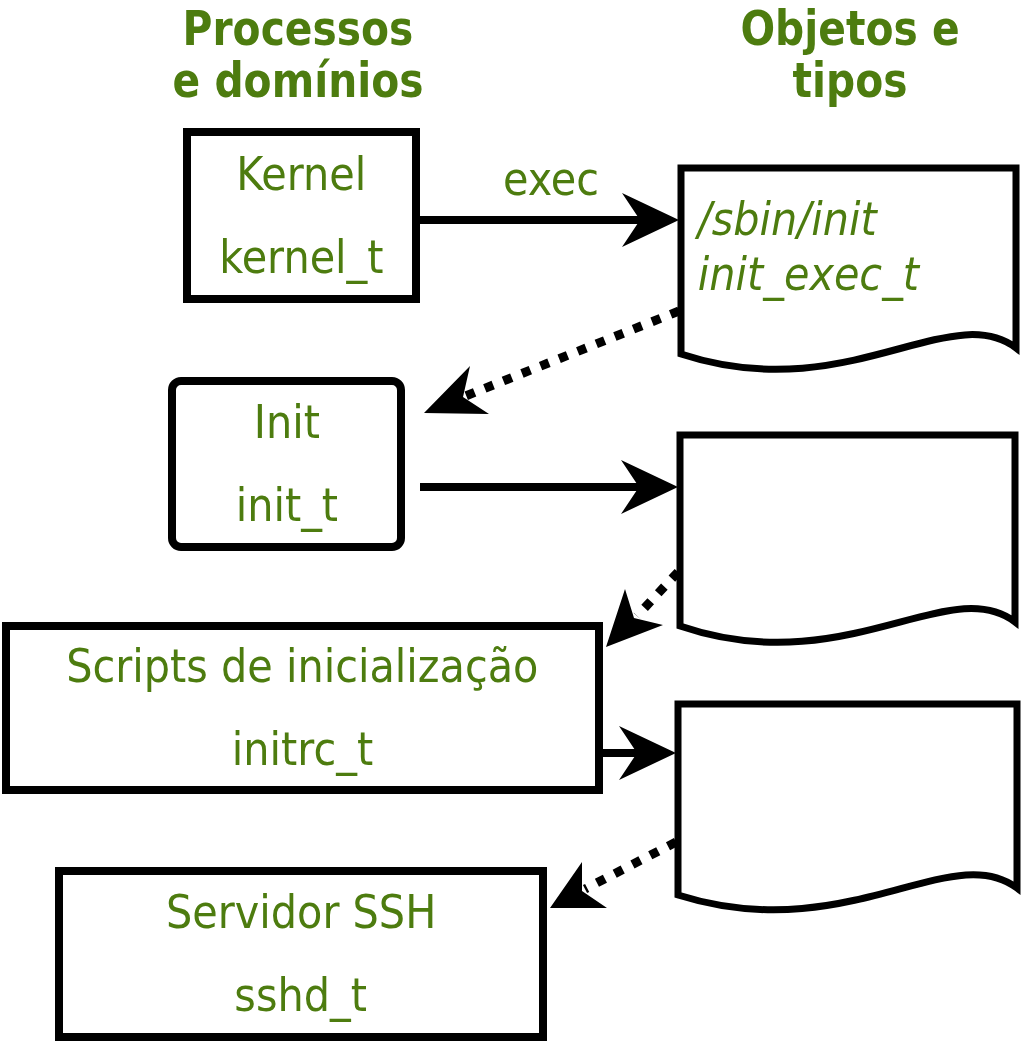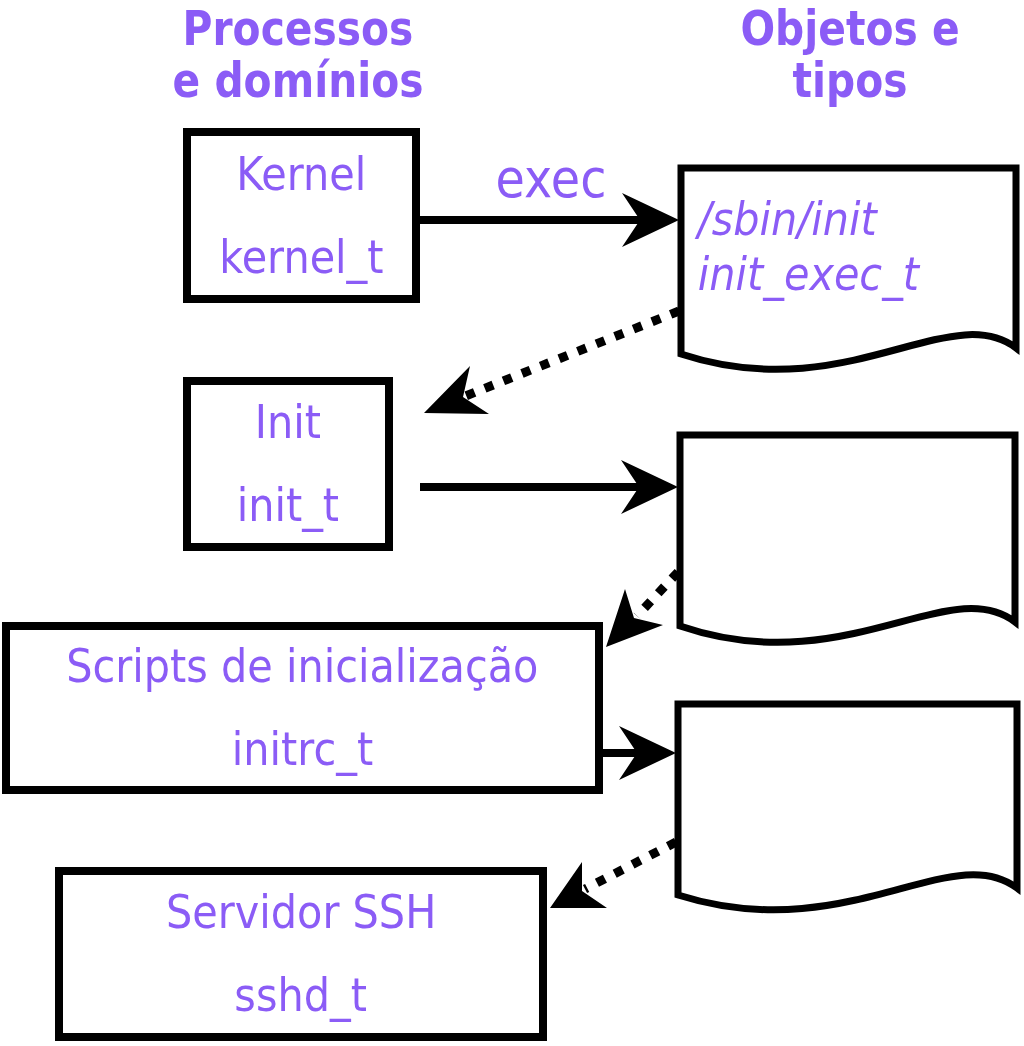--- a/index.html
+++ b/index.html
@@ -1,34 +1,34 @@
 <!DOCTYPE html>
 <html><head>
 <meta charset="utf-8">
 <style>
   html,body{margin:0;padding:0;background:#ffffff;}
   .canvas{
     position:relative;width:1024px;height:1046px;background:#ffffff;
-    font-family:"DejaVu Sans",sans-serif;color:#8b5cf6;overflow:hidden;
+    font-family:"DejaVu Sans",sans-serif;color:#4d7c0f;overflow:hidden;
   }
   .layer{position:absolute;left:0;top:0;width:1024px;height:1046px;}
   .hdr{
     position:absolute;text-align:center;font-weight:bold;font-size:48px;line-height:52px;
   }
   .hdr .ln{display:block;white-space:nowrap;transform:scaleX(0.85);transform-origin:50% 50%;}
   .pbox{
     position:absolute;box-sizing:border-box;border:8px solid #000000;background:#ffffff;
     display:flex;flex-direction:column;align-items:center;justify-content:center;
     text-align:center;
     gap:28px;
   }
   .txt{font-size:46px;line-height:55px;}
   .txt .ln{display:block;white-space:nowrap;transform:scaleX(0.9);transform-origin:50% 50%;}
   .doclabel{position:absolute;text-align:left;font-style:italic;}
-  .execlbl{position:absolute;text-align:center;font-size:53px;line-height:50px;}
+  .execlbl{position:absolute;text-align:center;font-size:46px;line-height:50px;}
   .execlbl .ln{display:block;white-space:nowrap;transform:scaleX(0.9);transform-origin:50% 50%;}
   svg .doc{fill:#ffffff;stroke:#000000;stroke-width:7;}
   svg .aline{stroke:#000000;stroke-width:8;fill:none;}
   svg .dline{stroke:#000000;stroke-width:9;fill:none;stroke-dasharray:9 11;stroke-linecap:butt;}
   svg .ahead{fill:#000000;stroke:none;}
 </style>
 </head>
 <body>
 
 <div class="canvas">
@@ -72,21 +72,21 @@
   </div>
   <div class="hdr" style="left:660px;top:2px;width:380px;">
     <span class="ln">Objetos e</span>
     <span class="ln">tipos</span>
   </div>
 
   <div class="pbox txt" style="left:183px;top:128px;width:237px;height:175px;">
     <span class="ln">Kernel</span>
     <span class="ln">kernel_t</span>
   </div>
-  <div class="pbox txt" style="left:183px;top:377px;width:210px;height:174px;">
+  <div class="pbox txt" style="left:168px;top:377px;width:237px;height:174px;border-radius:13px;">
     <span class="ln">Init</span>
     <span class="ln">init_t</span>
   </div>
   <div class="pbox txt" style="left:2px;top:622px;width:601px;height:172px;text-align:center;">
     <span class="ln">Scripts de inicialização</span>
     <span class="ln">initrc_t</span>
   </div>
   <div class="pbox txt" style="left:55px;top:867px;width:492px;height:174px;align-items:center;">
     <span class="ln">Servidor SSH</span>
     <span class="ln">sshd_t</span>

